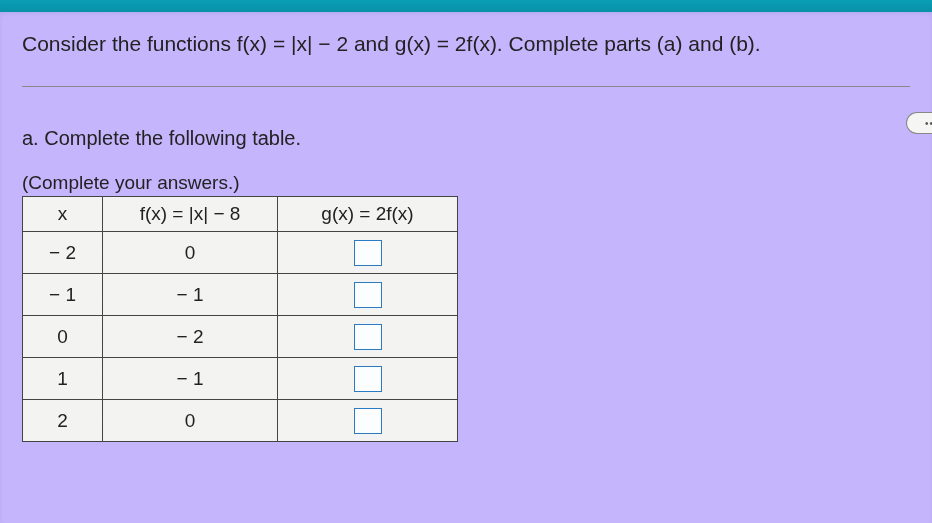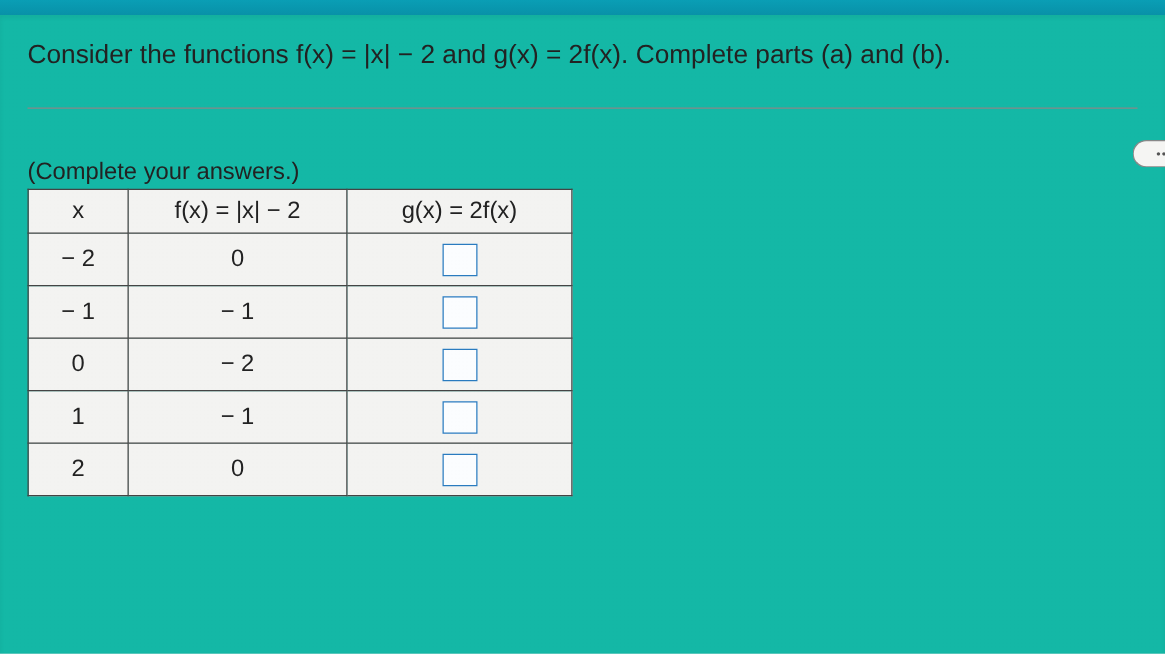--- a/index.html
+++ b/index.html
@@ -10,21 +10,21 @@
     height: 523px;
     overflow: hidden;
     position: relative;
   }
   .topbar {
     height: 12px;
     background: linear-gradient(to bottom, #0a9eb5, #0891a8);
     width: 100%;
   }
   .page {
-    background: #14b8a6;
+    background: #c4b5fd;
     padding: 18px 22px 22px 22px;
     position: relative;
     width: 100%;
     height: calc(100% - 12px);
     box-shadow: inset 0 2px 4px rgba(0,0,0,0.06);
   }
   .page::before {
     content: "";
     position: absolute;
     inset: 0;
@@ -105,28 +105,29 @@
 <div class="topbar"></div>
 
 <div class="page">
 
   <p class="problem-text">Consider the functions f(x) = |x| − 2 and g(x) = 2f(x). Complete parts (a) and (b).</p>
 
   <hr class="divider">
 
   <div class="pill">••</div>
 
+  <p class="part-label">a. Complete the following table.</p>
 
   <p class="simplify">(Complete your answers.)</p>
 
   <table class="data">
     <thead>
       <tr>
         <th class="col-x">x</th>
-        <th class="col-f">f(x) = |x| − 2</th>
+        <th class="col-f">f(x) = |x| − 8</th>
         <th class="col-g">g(x) = 2f(x)</th>
       </tr>
     </thead>
     <tbody>
       <tr>
         <td class="col-x">− 2</td>
         <td class="col-f">0</td>
         <td class="col-g"><span class="answer-box"></span></td>
       </tr>
       <tr>

